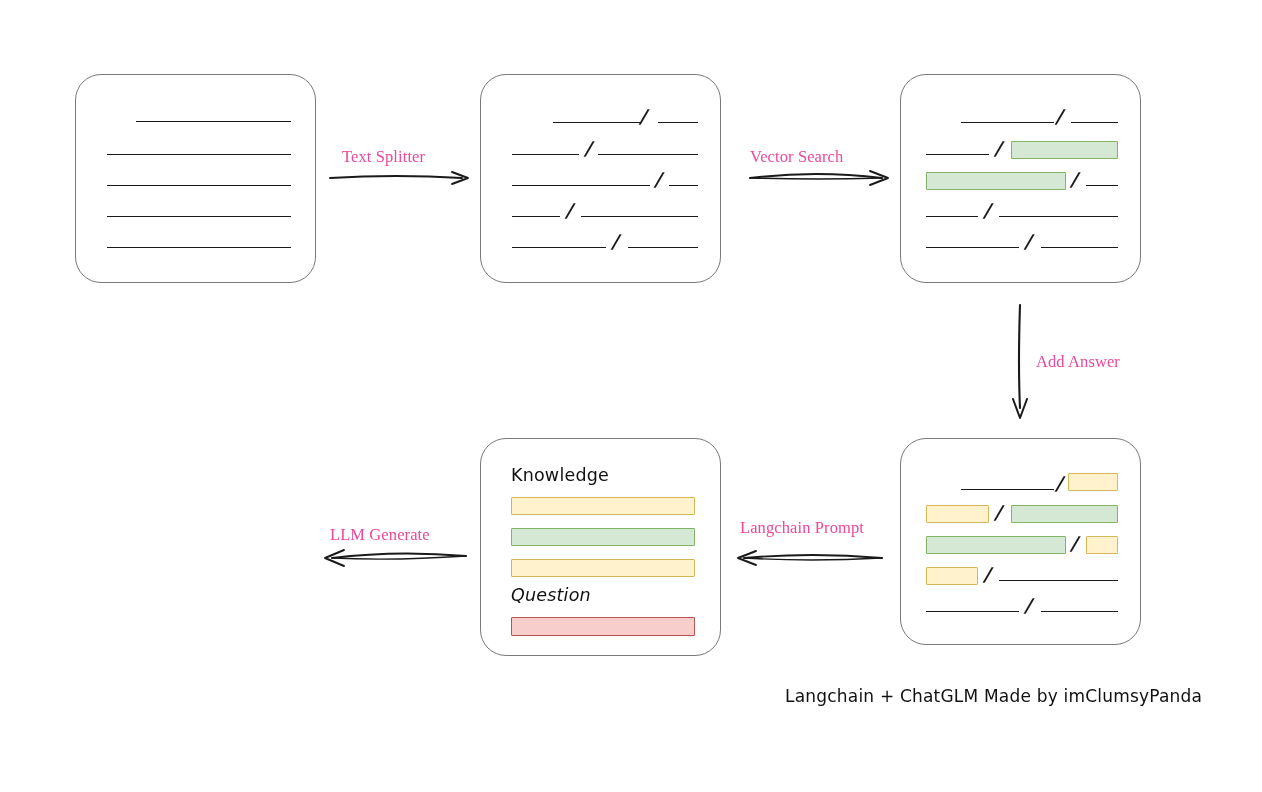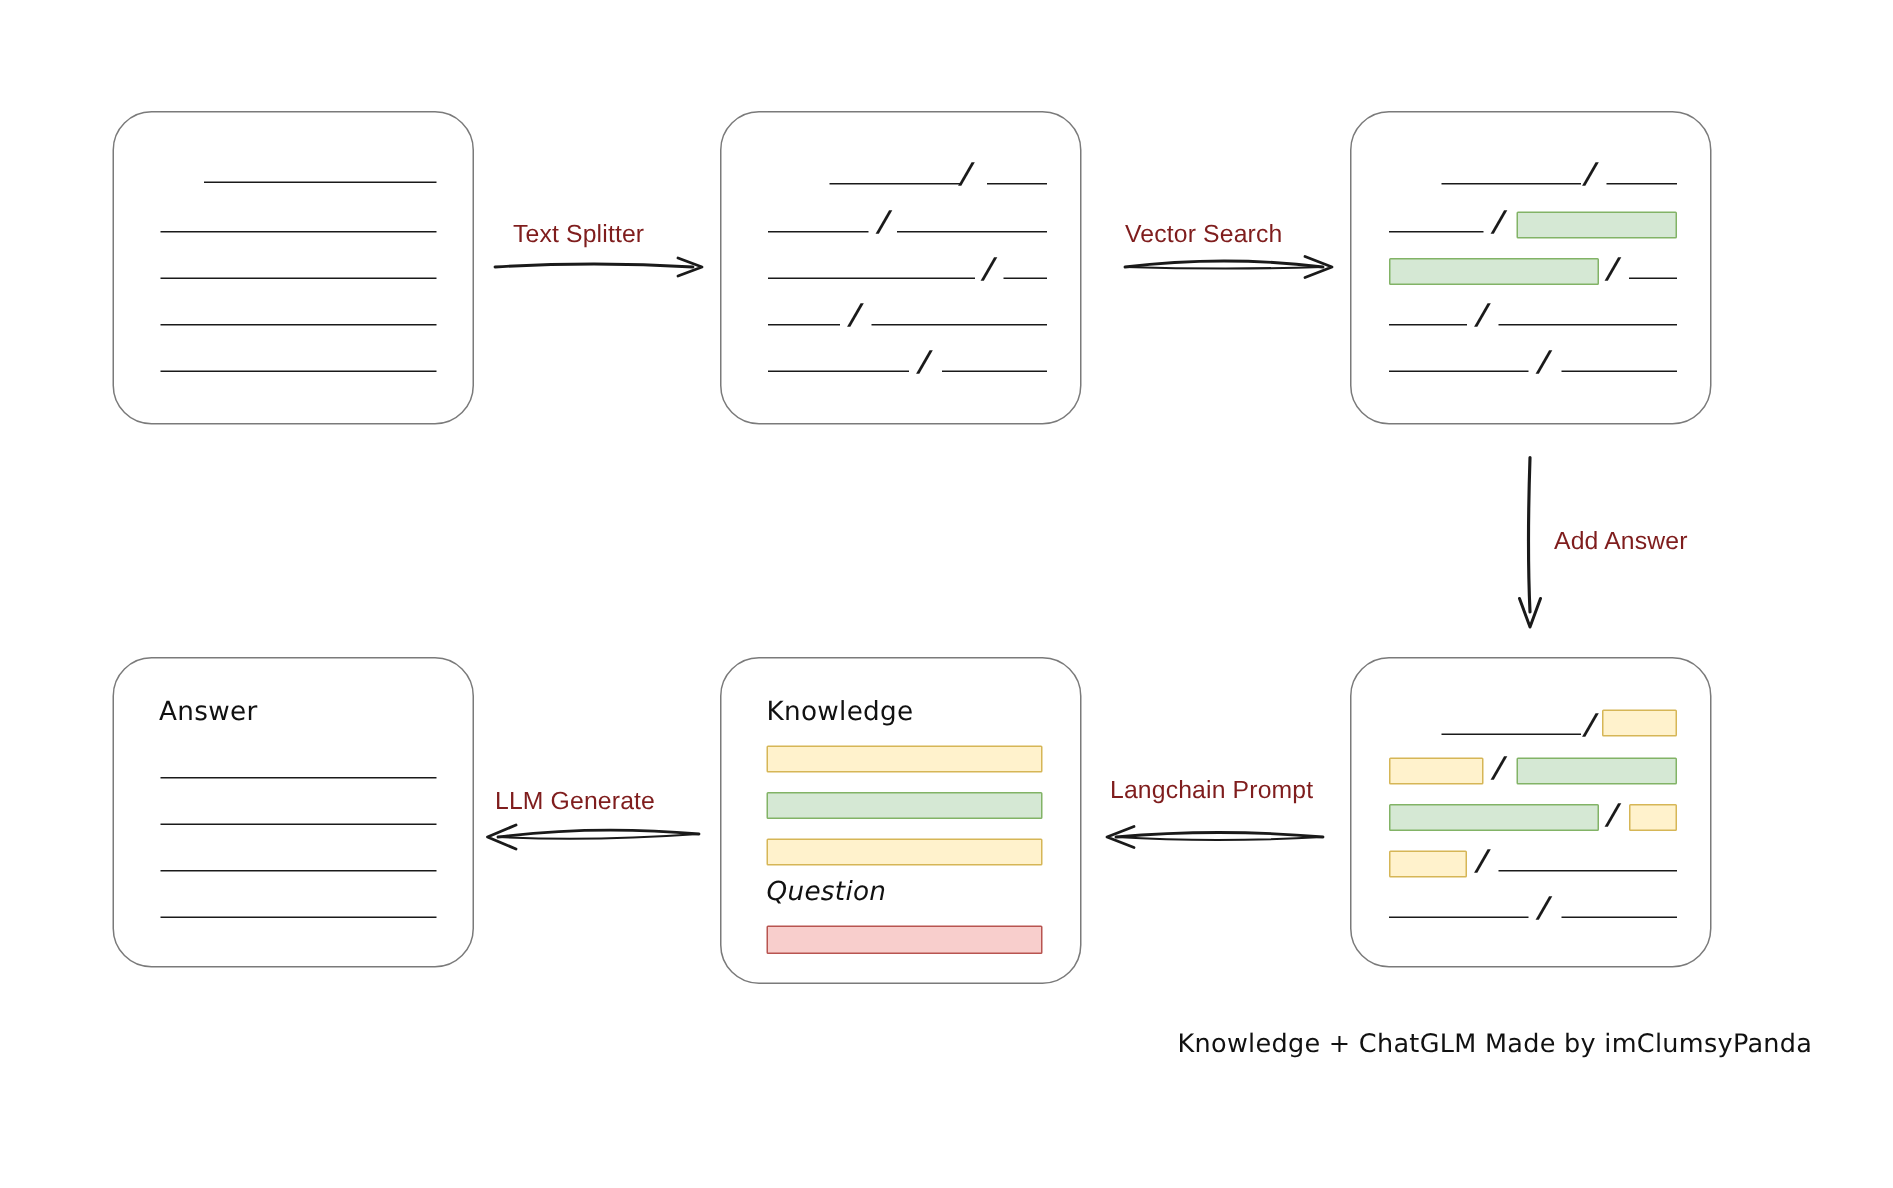--- a/index.html
+++ b/index.html
@@ -56,22 +56,22 @@
   .box-label {
     position: absolute;
     color: #111111;
     font-family: "DejaVu Sans", sans-serif;
     font-size: 17.5px;
     letter-spacing: 0.2px;
     white-space: nowrap;
   }
   .edge-label {
     position: absolute;
-    color: #7f1d1d;
-    font-family: Liberation Sans, sans-serif;
+    color: #ec4899;
+    font-family: Liberation Serif, serif;
     font-size: 16.5px;
     letter-spacing: 0.1px;
     white-space: nowrap;
   }
   .footer-label {
     position: absolute;
     color: #111111;
     font-family: "DejaVu Sans", sans-serif;
     font-size: 17px;
     letter-spacing: 0.2px;
@@ -169,27 +169,20 @@
 
   <div class="doc-box" style="left:480px; top:438px; width:241px; height:218px;">
     <div class="box-label" style="left:30px; top:26px;text-align:right;">Knowledge</div>
     <div class="chip yellow" style="left:30px; top:58px; width:184px; height:18px;"></div>
     <div class="chip green" style="left:30px; top:89px; width:184px; height:18px;"></div>
     <div class="chip yellow" style="left:30px; top:120px; width:184px; height:18px;"></div>
     <div class="box-label" style="left:30px; top:146px;font-style:italic;">Question</div>
     <div class="chip red" style="left:30px; top:178px; width:184px; height:19px;"></div>
   </div>
 
-  <div class="doc-box" style="left:75px; top:438px; width:241px; height:207px;">
-    <div class="box-label" style="left:30px; top:26px;">Answer</div>
-    <div class="rule" style="left:31px; top:79px;  width:184px;"></div>
-    <div class="rule" style="left:31px; top:110px; width:184px;"></div>
-    <div class="rule" style="left:31px; top:141px; width:184px;"></div>
-    <div class="rule" style="left:31px; top:172px; width:184px;"></div>
-  </div>
 
   <svg class="arrow-layer" viewBox="0 0 1262 792">
 
     <g>
       <path d="M330 178 Q 396 174 462 178" stroke="#1a1a1a" stroke-width="1.9" fill="none" stroke-linecap="round"></path>
       <path d="M452 172 L468 178 L452 184" stroke="#1a1a1a" stroke-width="1.9" fill="none" stroke-linejoin="round" stroke-linecap="round"></path>
     </g>
 
     <g>
       <path d="M750 178 Q 816 170 882 178" stroke="#1a1a1a" stroke-width="1.9" fill="none" stroke-linecap="round"></path>
@@ -218,15 +211,15 @@
   <div class="edge-label" style="left:342px; top:147px;">Text Splitter</div>
 
   <div class="edge-label" style="left:750px; top:147px;">Vector Search</div>
 
   <div class="edge-label" style="left:1036px; top:352px;">Add Answer</div>
 
   <div class="edge-label" style="left:740px; top:518px;">Langchain Prompt</div>
 
   <div class="edge-label" style="left:330px; top:525px;">LLM Generate</div>
 
-  <div class="footer-label" style="left:785px; top:686px;">Knowledge + ChatGLM Made by imClumsyPanda</div>
+  <div class="footer-label" style="left:785px; top:686px;">Langchain + ChatGLM Made by imClumsyPanda</div>
 
 </div>
 
 </body></html>

